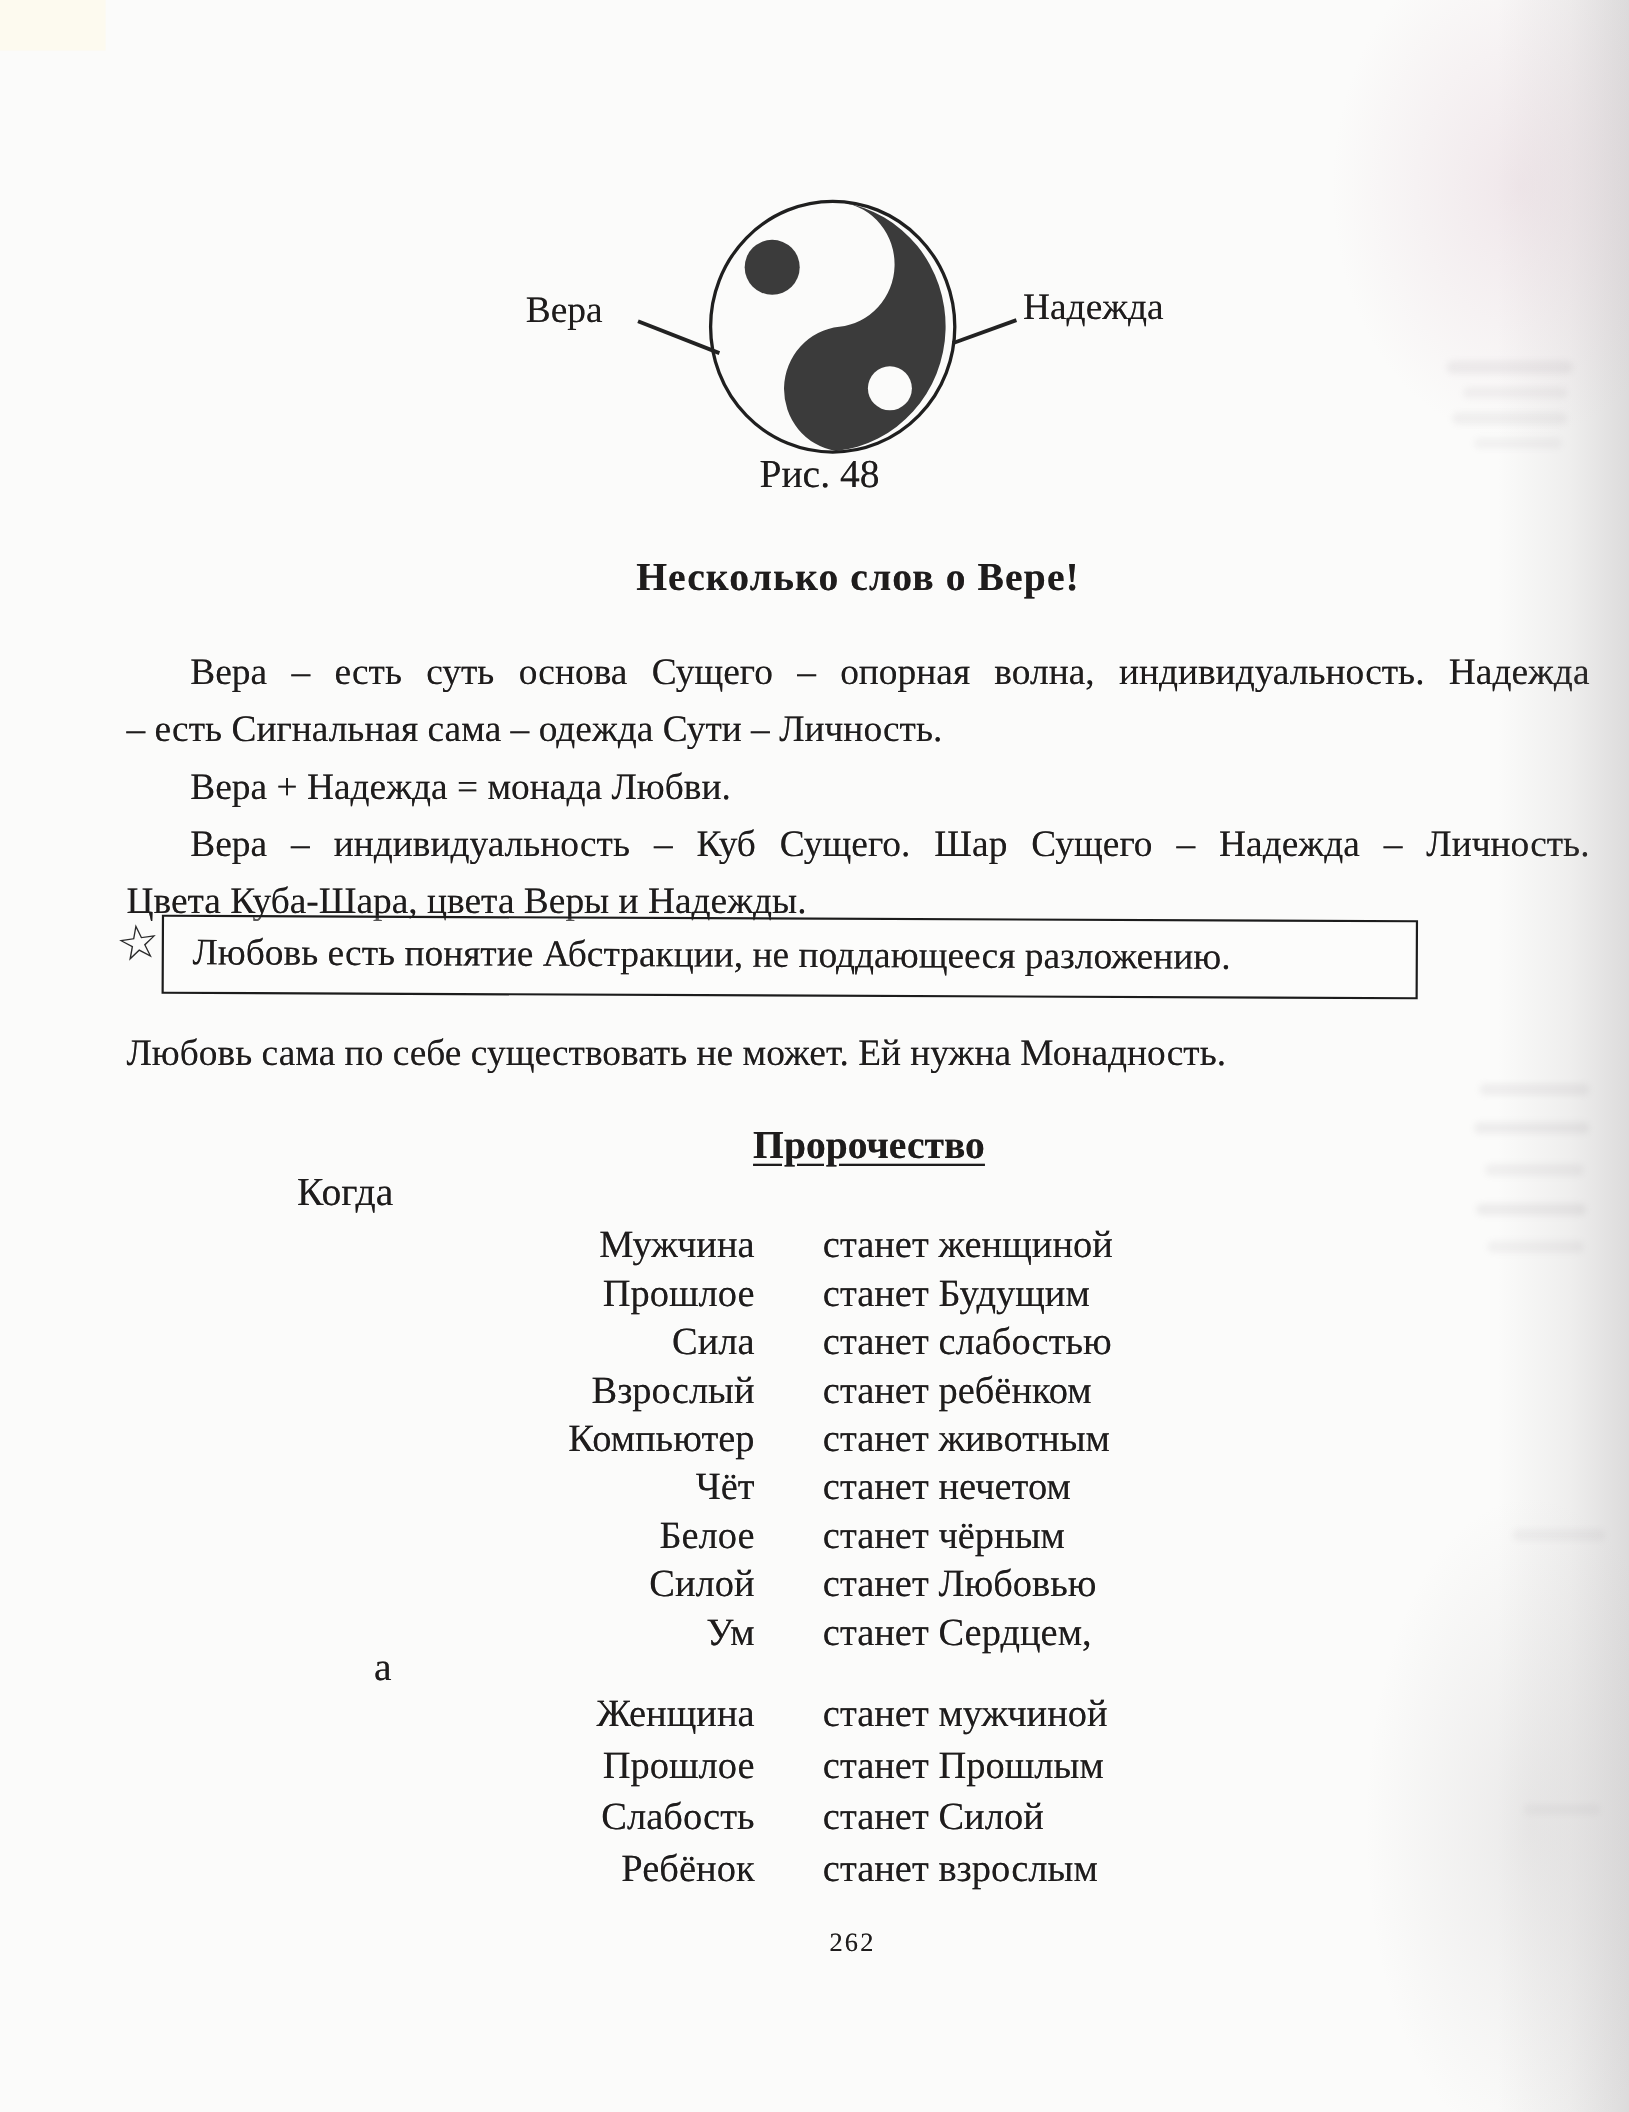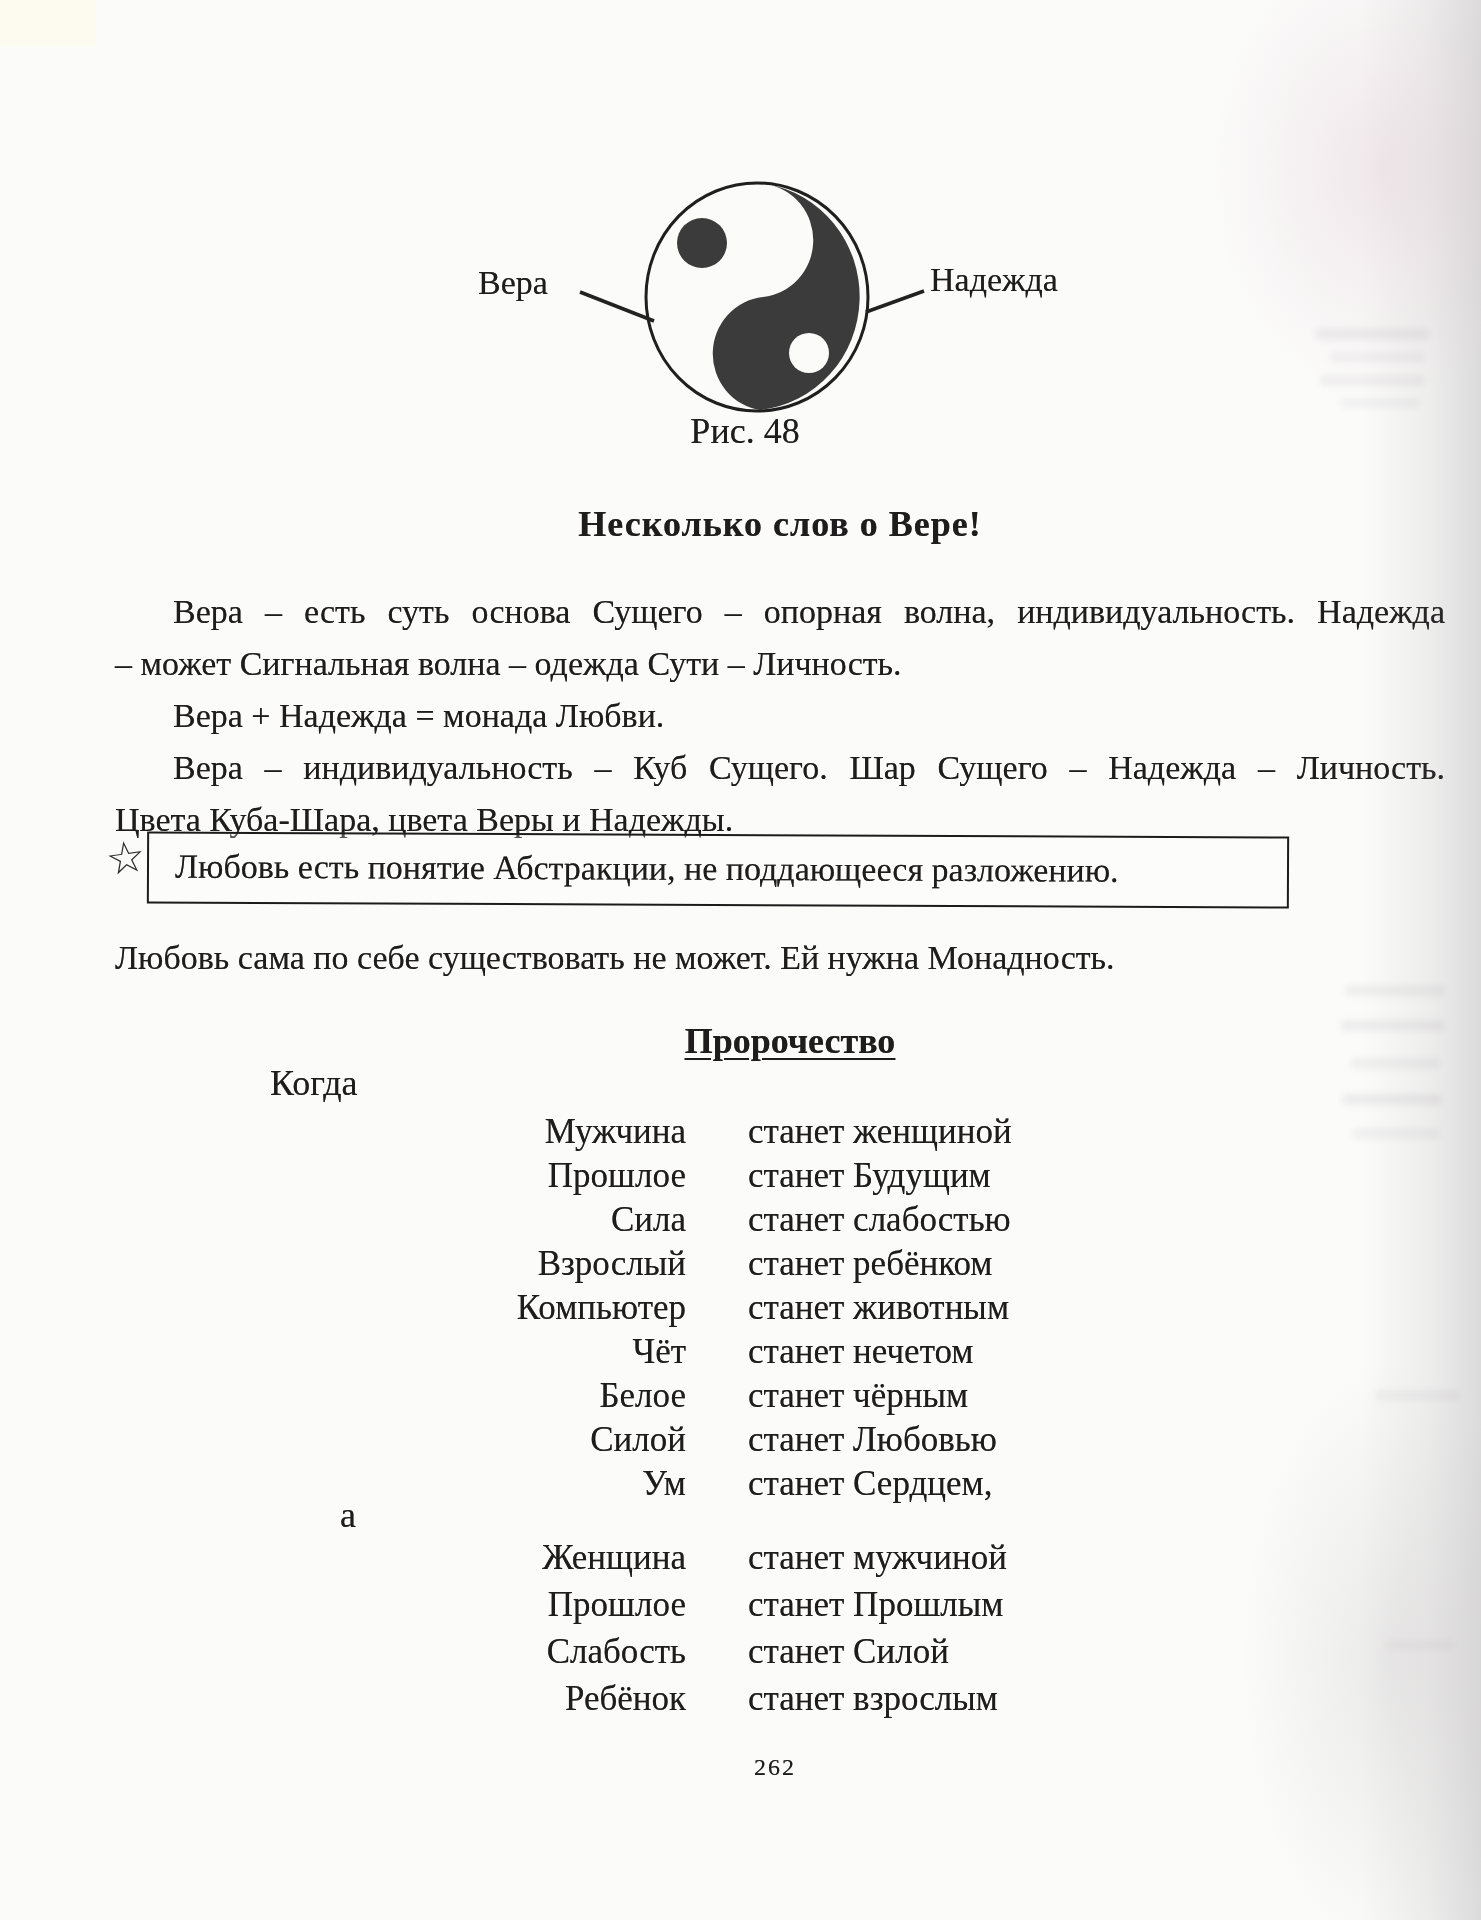--- a/index.html
+++ b/index.html
@@ -57,21 +57,21 @@
     <line x1="150" y1="152" x2="224" y2="181" stroke="#222" stroke-width="3.5"></line>
     <line x1="436" y1="172" x2="494" y2="151" stroke="#222" stroke-width="3.5"></line>
   </svg>
   <div class="abs label txt" style="left:478px;top:264px;">Вера</div>
   <div class="abs label txt" style="left:930px;top:261px;">Надежда</div>
   <div class="abs caption txt" style="left:645px;top:410px;width:200px;">Рис. 48</div>
 
   <div class="abs heading txt" style="top:503px;">Несколько слов о Вере!</div>
 
   <div class="abs body-line indent jl txt" style="top:592px;">Вера – есть суть основа Сущего – опорная волна, индивидуальность. Надежда</div>
-  <div class="abs body-line txt" style="top:644px;">– может Сигнальная волна – одежда Сути – Личность.</div>
+  <div class="abs body-line txt" style="top:644px;">– есть Сигнальная сама – одежда Сути – Личность.</div>
   <div class="abs body-line indent txt" style="top:696px;">Вера + Надежда = монада Любви.</div>
   <div class="abs body-line indent jl txt" style="top:748px;">Вера – индивидуальность – Куб Сущего. Шар Сущего – Надежда – Личность.</div>
   <div class="abs body-line txt" style="top:800px;">Цвета Куба-Шара, цвета Веры и Надежды.</div>
 
   <div class="abs star">☆</div>
   <div class="abs callout-box">
     <div class="callout-text txt">Любовь есть понятие Абстракции, не поддающееся разложению.</div>
   </div>
 
   <div class="abs body-line txt" style="top:938px;">Любовь сама по себе существовать не может. Ей нужна Монадность.</div>

